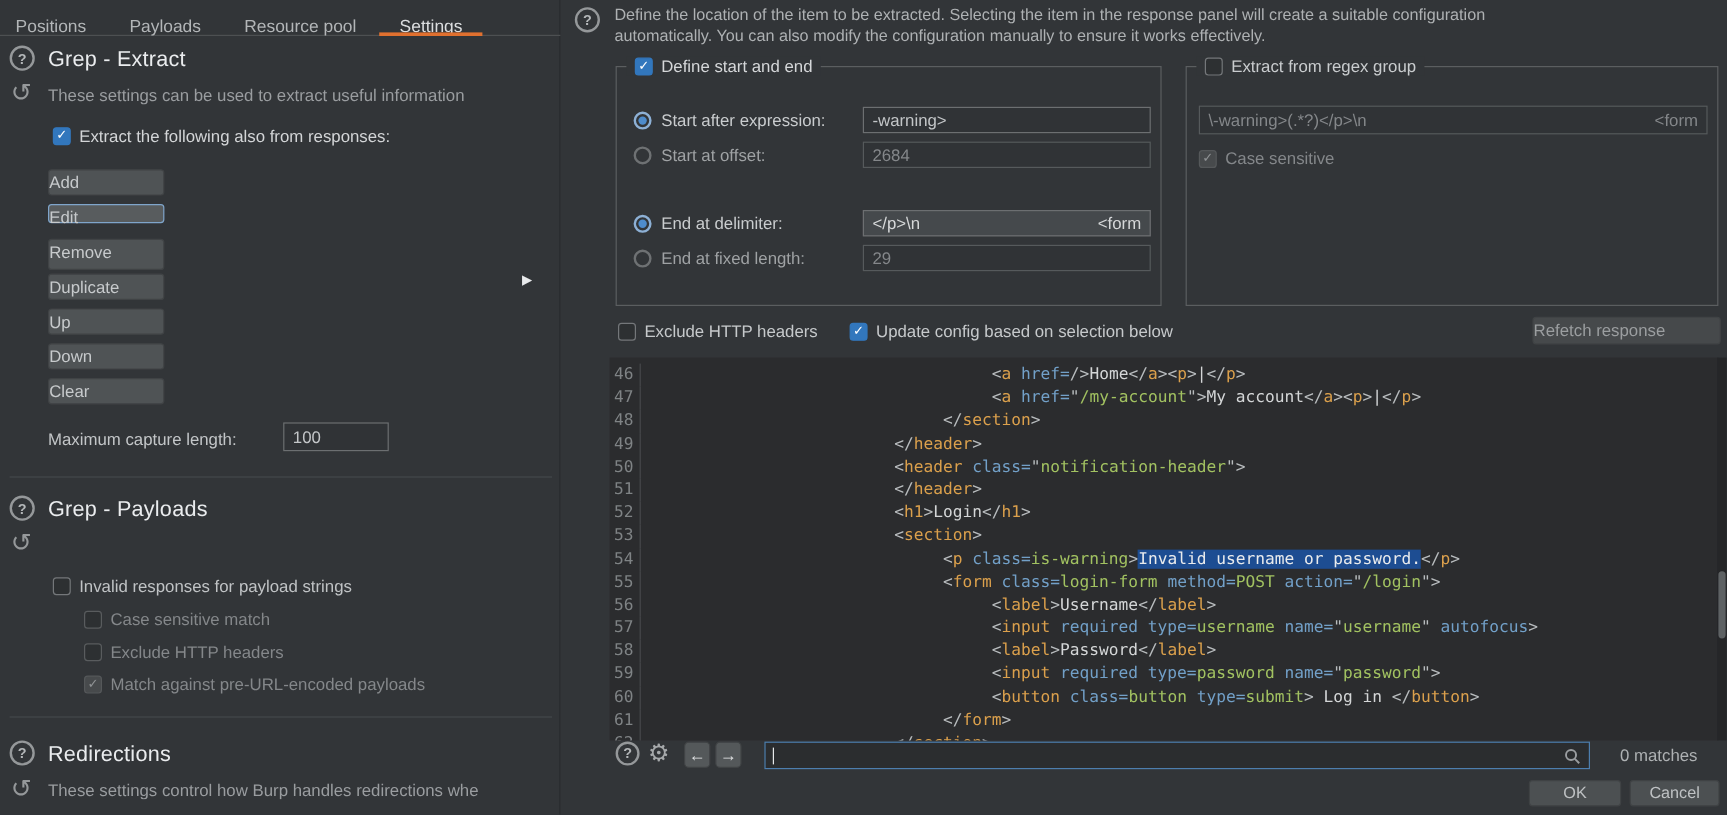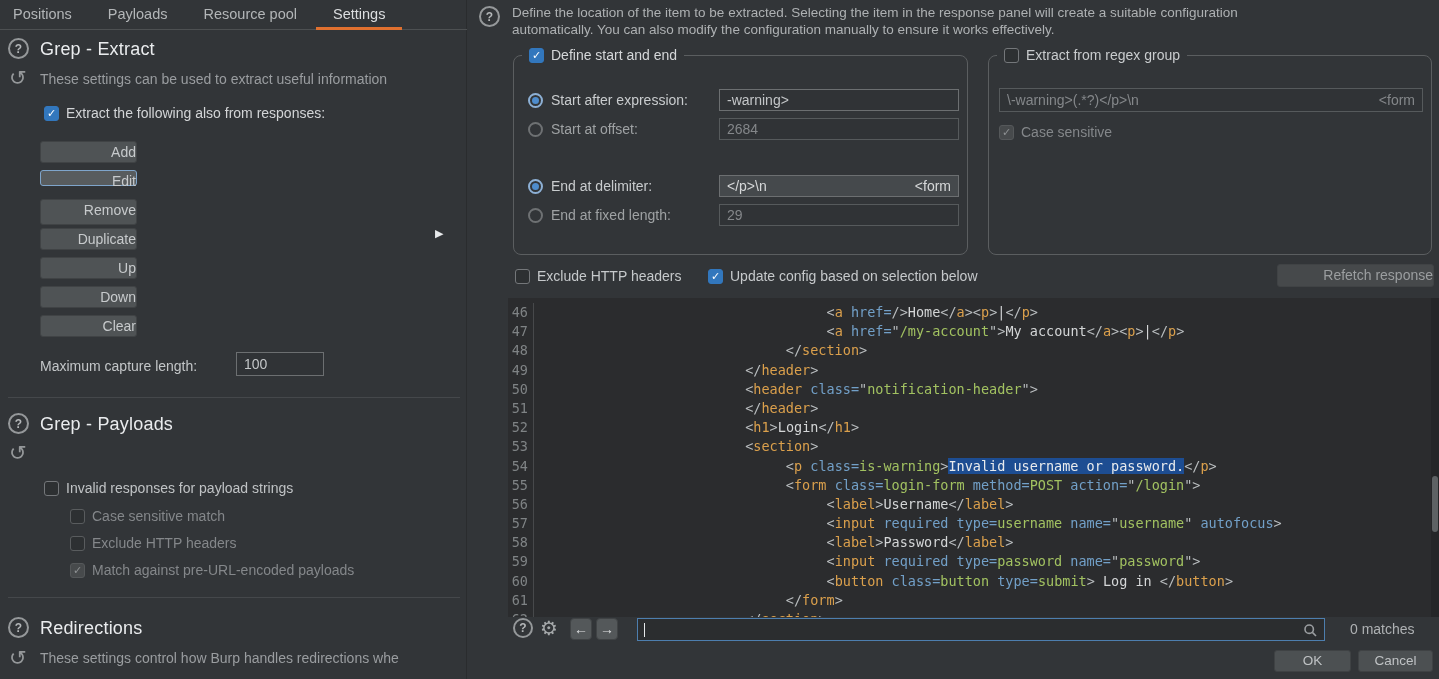--- a/index.html
+++ b/index.html
@@ -12,62 +12,62 @@
   *{margin:0;padding:0;box-sizing:border-box}
   html,body{width:1439px;height:679px;overflow:hidden;background:var(--bg);
     font-family:"Liberation Sans","DejaVu Sans",sans-serif;color:#c6c9cb}
   .abs{position:absolute}
   #stage{position:relative;width:1439px;height:679px}
 
   
   #left{position:absolute;left:0;top:0;width:467px;height:679px;border-right:1px solid #2a2c2e}
   #tabbar{position:absolute;left:0;top:0;width:467px;height:30px;border-bottom:1px solid #4d5052;
     display:flex;align-items:center;gap:30px;padding-left:10px;font-size:14.5px;color:#b3b6b8}
-  .tab{position:relative;height:30px;line-height:29px;padding:0 3px;cursor:default}
+  .tab{position:relative;height:30px;line-height:29px;padding:9px 3px;cursor:default}
   .tab.active{color:#dcdee0}
   .tab.active::after{content:"";position:absolute;left:-14px;right:-14px;bottom:0;height:3px;background:var(--accent)}
 
   .help-icon{width:21px;height:21px;border:2px solid #95989a;border-radius:50%;
     display:inline-flex;align-items:center;justify-content:center;
     font-size:12px;font-weight:bold;color:#b4b7b9}
   .reset-icon{font-size:21px;color:#95989a;line-height:20px}
   h2.sec{font-size:18px;font-weight:normal;color:#eaecee;letter-spacing:.2px}
   .desc{font-size:14px;color:#9a9da0;white-space:nowrap;overflow:hidden}
 
   .cb{width:15px;height:15px;border-radius:3px;border:1px solid #74777a;background:#2d3032;
     display:inline-block;text-align:center;line-height:13px;font-size:11px;flex:none}
   .cb.on{background:var(--cb-blue);border-color:var(--cb-blue)}
   .cb.on::after{content:"✓";color:#fff;font-weight:bold}
   .cb.ondis{background:#474a4c;border-color:#55585a}
   .cb.ondis::after{content:"✓";color:#8f9294;font-weight:bold}
   .cbrow{display:flex;align-items:center;gap:7px;font-size:14px}
 
   .btn{background:#4f5355;border:1px solid #404345;border-radius:3px;color:#c7cacc;
-    font-size:14px;text-align:right;line-height:20px;cursor:default}
+    font-size:14px;text-align:left;line-height:20px;cursor:default}
   .btn.focused{border:1px solid #7fa5cb;background:#585c5e}
 
   #listbox{position:absolute;left:145px;top:141px;width:288px;height:196px;
     background:var(--bg-list);border:1px solid #55585a}
   .list-row{height:21px;background:var(--sel-blue);color:#f0f2f4;font-size:14px;
     display:flex;align-items:center;padding:0 6px;white-space:pre}
   .list-row .ell{margin-left:auto;color:#d7dadc}
 
   .tfield{border:1px solid #6c6f71;background:#303336;color:#c3c6c8;font-size:14px;
     display:flex;align-items:center;padding:0 7px;white-space:pre}
   .tfield.dim{border-color:#565a5c;color:#84878a}
   .tfield.lit{background:#45494c;color:#d6d8d9}
   .tfield .rightpart{margin-left:auto}
 
   .divider{position:absolute;left:8px;width:452px;height:1px;background:#45484b}
 
   
   #right{position:absolute;left:467px;top:0;width:972px;height:679px}
   .rdesc{font-size:13.5px;color:#aeb1b3;white-space:nowrap}
 
-  .groupbox{position:absolute;border:1px solid #5b5e60;border-radius:8px}
+  .groupbox{position:absolute;border:1px solid #5b5e60;border-radius:0}
   .gb-title{position:absolute;top:-9px;left:8px;background:var(--bg);padding:0 7px;
     display:flex;align-items:center;gap:7px;font-size:14px;color:#c9ccce}
 
   .radio{width:15px;height:15px;border-radius:50%;border:2px solid #6e7173;display:inline-block;
     position:relative;flex:none}
   .radio.sel{border-color:#8db0d5}
   .radio.sel::after{content:"";position:absolute;inset:2px;border-radius:50%;background:#4e8ccc}
   .radiorow{display:flex;align-items:center;gap:8px;font-size:14px}
   .lbl-on{color:#c9ccce}.lbl-off{color:#9fa2a4}
 

